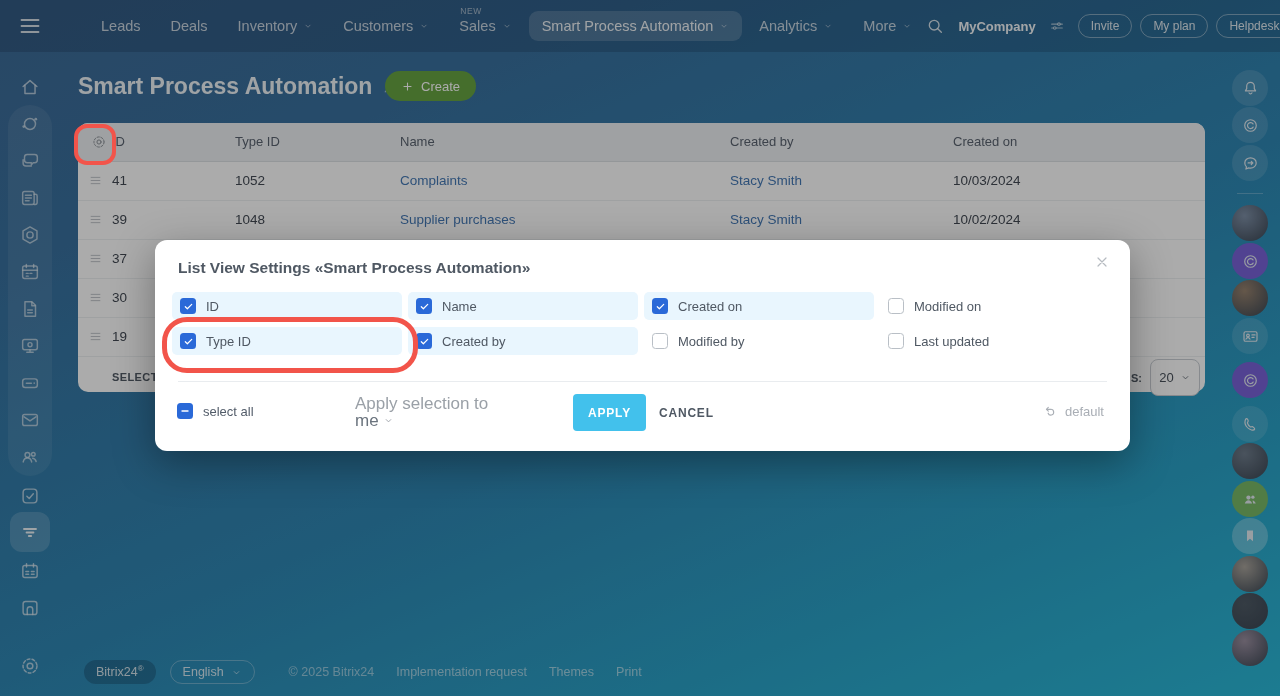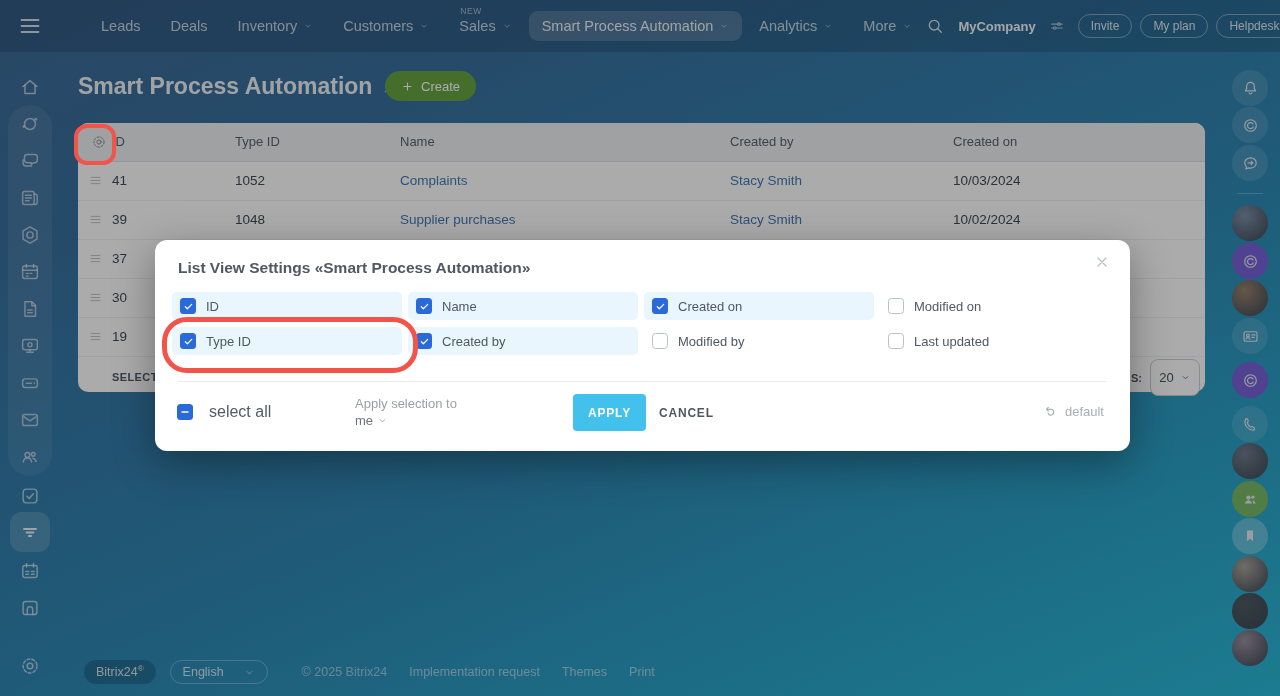--- a/index.html
+++ b/index.html
@@ -68,42 +68,42 @@
   .selected-label{position:absolute;left:34px;top:14px;font-size:11px;font-weight:bold;letter-spacing:.4px;color:#525b66;}
   .ps-prefix{position:absolute;left:1053px;top:15px;font-size:11px;font-weight:bold;color:#525b66;}
   .ps-select{position:absolute;left:1072px;top:2px;width:48px;height:35px;border:1px solid #c9ced4;border-radius:8px;
     display:flex;align-items:center;justify-content:center;gap:6px;font-size:13px;color:#4a525c;cursor:pointer;background:#fff;}
   .ps-select .chev{display:flex;color:#6a727c;}
   
   .footer{position:absolute;left:84px;bottom:12px;display:flex;align-items:center;gap:14px;z-index:5;}
   .f-brand{background:rgba(10,30,50,.25);border-radius:13px;padding:4px 12px;font-size:12.5px;color:rgba(255,255,255,.8);cursor:pointer;}
   .f-brand sup{font-size:8px;}
   .f-lang{border:1px solid rgba(255,255,255,.3);border-radius:13px;padding:4px 12px;font-size:12.5px;
-    color:rgba(255,255,255,.8);display:flex;align-items:center;gap:20px;cursor:pointer;}
+    color:rgba(255,255,255,.8);display:flex;align-items:center;gap:7px;cursor:pointer;}
   .f-lang .chev{display:flex;color:rgba(255,255,255,.6);}
   .f-copy{font-size:12.5px;color:rgba(255,255,255,.5);margin-left:20px;}
   #footer-links{display:flex;gap:22px;margin-left:8px;}
   .f-link{font-size:12.5px;color:rgba(255,255,255,.55);cursor:pointer;}
   
   .dim{position:absolute;inset:0;background:rgba(0,0,0,.33);z-index:40;}
   .modal{position:absolute;left:155px;top:240px;width:975px;height:211px;background:#fff;border-radius:12px;
     box-shadow:0 12px 40px rgba(0,0,0,.35);z-index:60;}
   .m-title{position:absolute;left:23px;top:19px;font-size:15.5px;font-weight:bold;color:#4f5863;}
   .m-close{position:absolute;right:16px;top:14px;width:20px;height:20px;color:#b6bbc1;cursor:pointer;display:flex;}
   .m-grid{position:absolute;left:17px;top:52px;display:grid;grid-template-columns:repeat(4,230px);gap:7px 6px;}
   .m-item{height:28px;border-radius:5px;display:flex;align-items:center;padding-left:8px;gap:10px;
     font-size:13px;color:#4f5863;cursor:pointer;}
   .m-item.checked{background:var(--checked_field_bg);}
   .cb{width:16px;height:16px;border-radius:3.5px;flex:0 0 auto;display:flex;align-items:center;justify-content:center;}
   .cb.on{background:var(--checkbox_blue);color:#fff;}
   .cb.off{background:#fff;border:1.5px solid #b9bfc6;box-sizing:border-box;}
   .m-divider{position:absolute;left:23px;right:23px;top:141px;height:1px;background:#e9ecef;}
-  .m-selectall{position:absolute;left:22px;top:163px;display:flex;align-items:center;gap:16px;
-    font-size:16px;color:#525c69;cursor:pointer;}
-  .m-applyto{position:absolute;left:200px;top:155px;font-size:13px;color:#9aa0a7;line-height:17px;cursor:pointer;}
+  .m-selectall{position:absolute;left:22px;top:163px;display:flex;align-items:center;gap:10px;
+    font-size:13px;color:#525c69;cursor:pointer;}
+  .m-applyto{position:absolute;left:200px;top:155px;font-size:17px;color:#9aa0a7;line-height:17px;cursor:pointer;}
   .m-applyto .val{color:#6b747e;display:flex;align-items:center;gap:4px;}
   .m-applyto .chev{display:flex;color:#9aa0a7;}
   .m-apply{position:absolute;left:418px;top:154px;width:73px;height:37px;border-radius:4px;background:var(--apply_blue);
     color:#fff;font-size:12px;font-weight:bold;letter-spacing:.8px;display:flex;align-items:center;justify-content:center;cursor:pointer;}
   .m-cancel{position:absolute;left:504px;top:166px;font-size:12px;font-weight:bold;letter-spacing:.8px;color:#4f5863;cursor:pointer;}
   .m-default{position:absolute;right:26px;top:164px;display:flex;align-items:center;gap:7px;font-size:13px;color:#a9aeb5;cursor:pointer;}
   .m-default .undo{display:flex;color:#a9aeb5;}
   
   .annotation{position:absolute;z-index:80;border-style:solid;border-color:var(--annotation_red);pointer-events:none;}
   .ann-gear{left:74px;top:124px;width:34px;height:33px;border-width:4px;border-radius:13px;}

